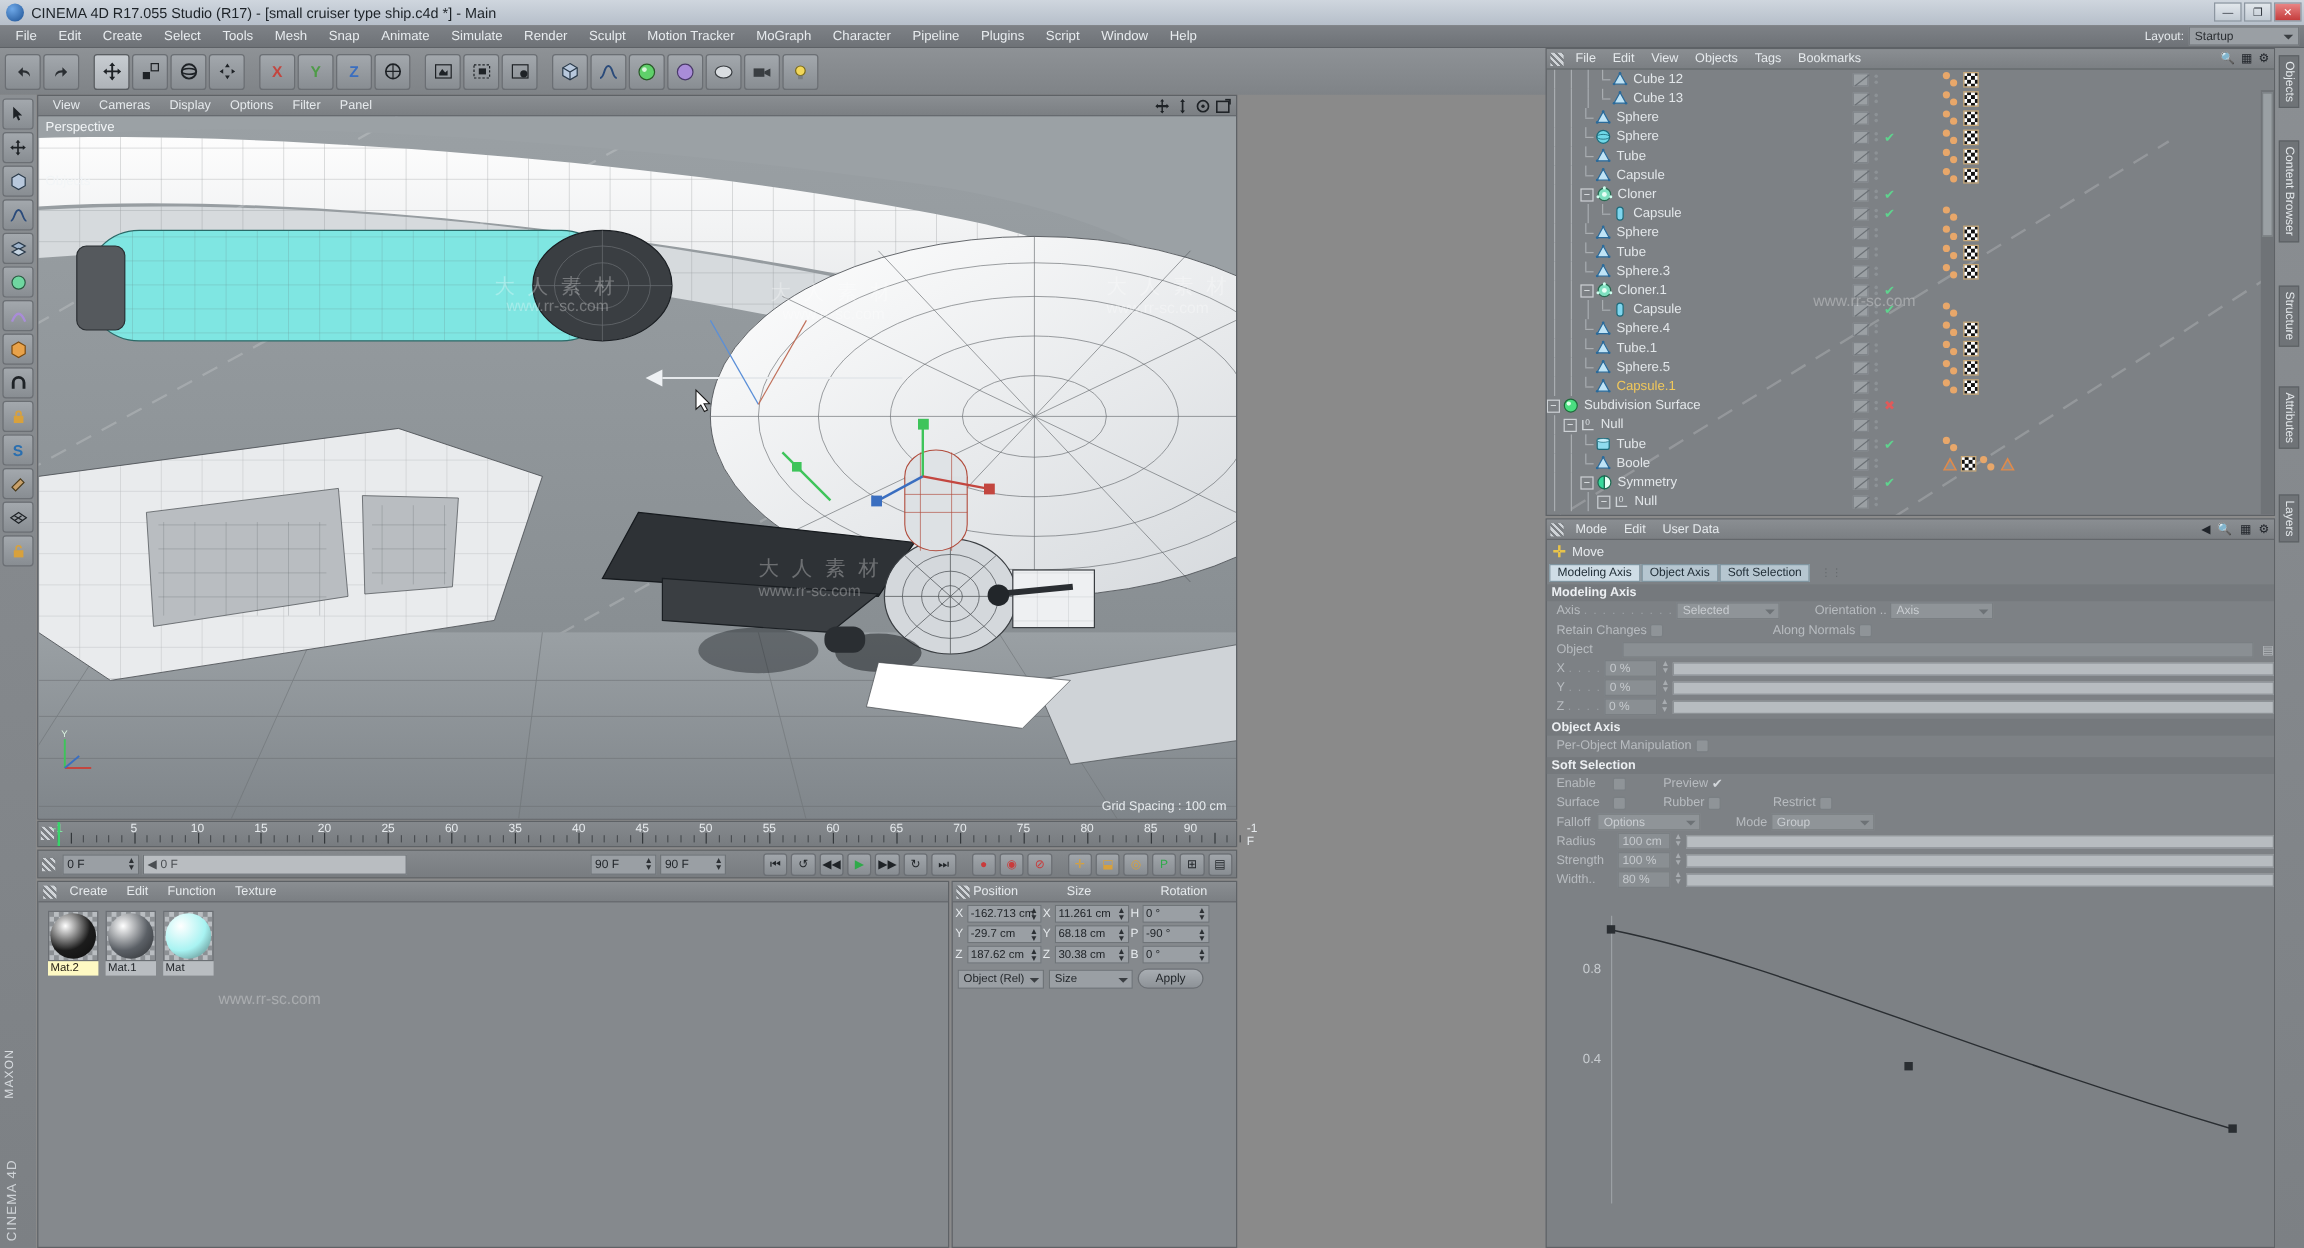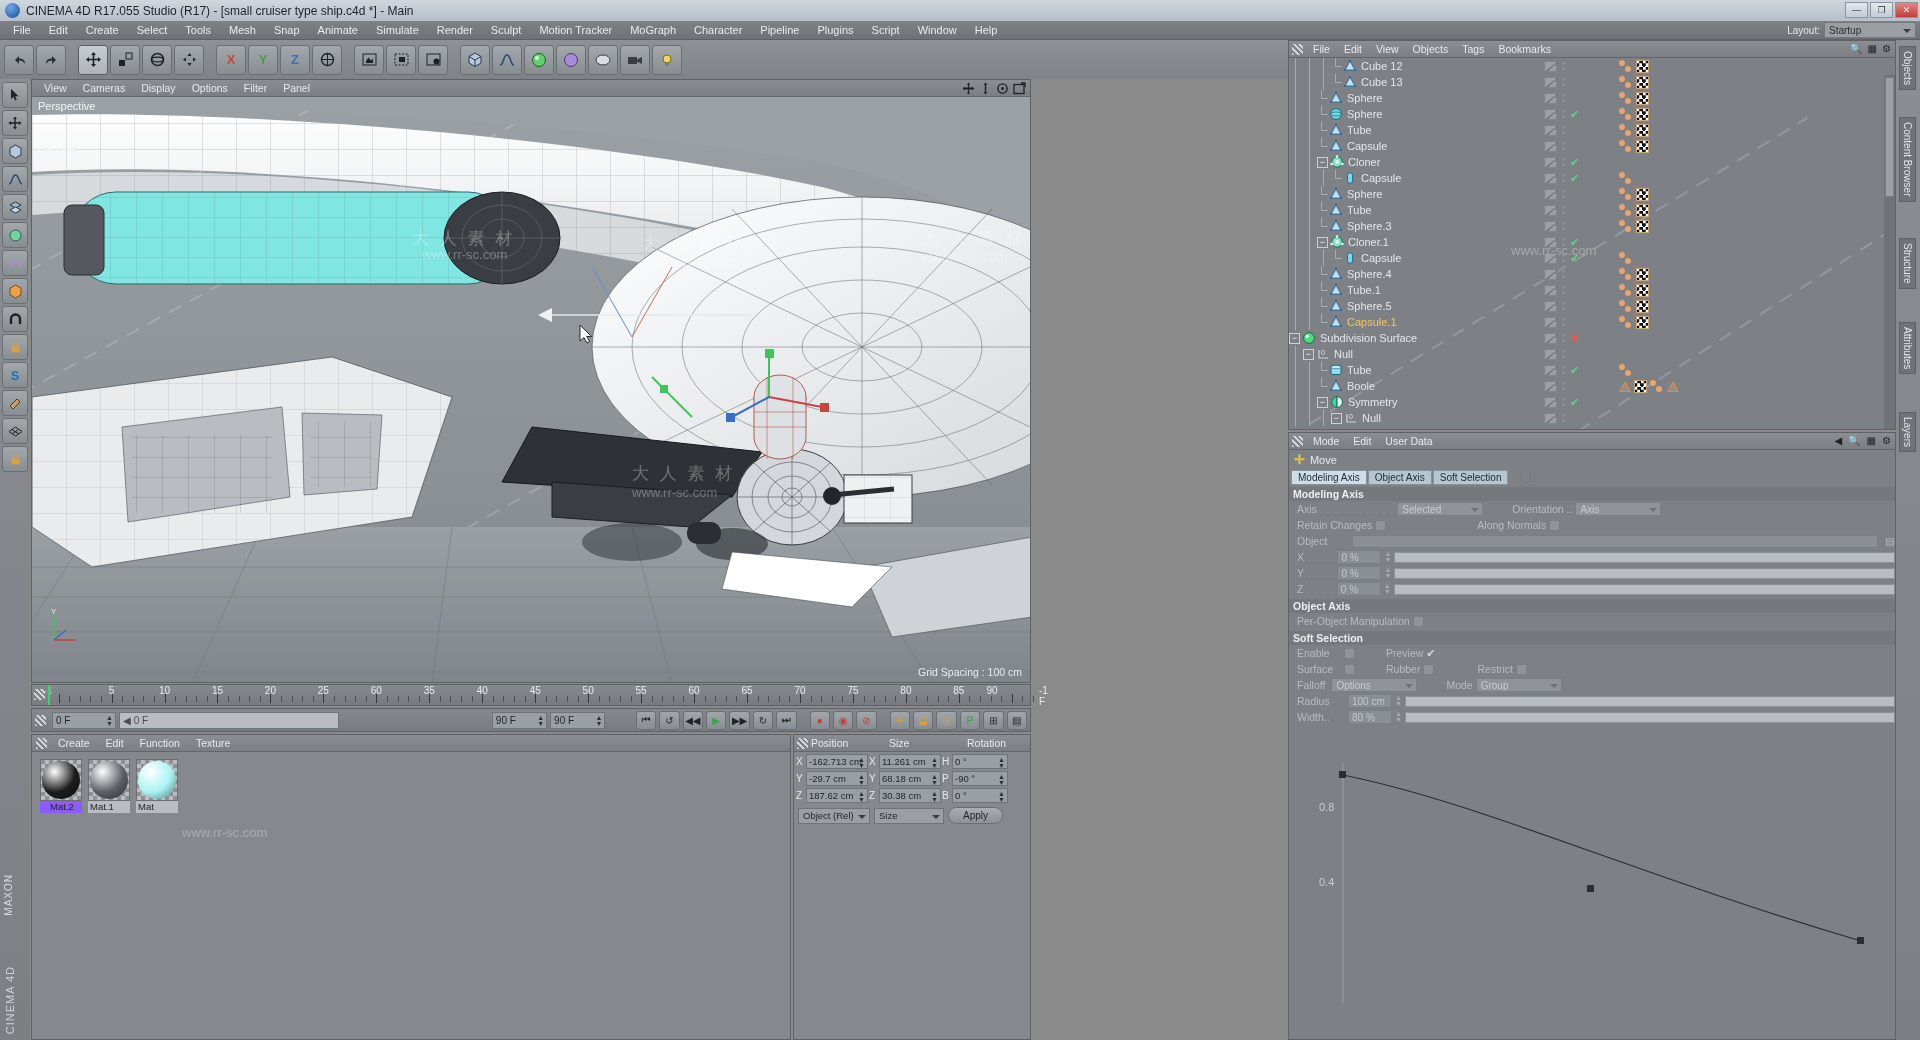--- a/index.html
+++ b/index.html
@@ -99,21 +99,21 @@
   .hatch{width:11px;height:11px;margin-right:3px;flex:0 0 auto;
     background:repeating-linear-gradient(45deg,#cfd3d7 0 2px,#7c8084 2px 4px);}
   .matlist{display:flex;gap:6px;padding:7px 0 0 8px;}
   .matitem{width:42px;}
   .matswatch{width:42px;height:42px;border:1px solid #6b6f74;
     background:repeating-conic-gradient(#b9bdc1 0% 25%,#8c9094 0% 50%) 50%/8px 8px;
     display:flex;align-items:center;justify-content:center;}
   .matball{width:38px;height:38px;border-radius:50%;}
   .matname{font-size:9.5px;color:#22262a;text-align:left;padding-left:2px;
     background:#b9bdc1;height:12px;line-height:12px;overflow:hidden;}
-  .matname.sel{background:#8b5cf6;color:#2a2418;text-align:center;}
+  .matname.sel{background:#fef9c3;color:#2a2418;}
 
   
   .coordpanel{position:absolute;left:793px;top:734px;width:238px;height:306px;
     background:#85898d;border:1px solid #5e6266;}
   .coordhdr{display:flex;align-items:center;height:17px;font-size:10.5px;color:#e6eaed;
     background:linear-gradient(#8a8e92,#7b7f83);border-bottom:1px solid #63676b;padding-left:3px;}
   .coordhdr span{display:inline-block;}
   .crow{display:flex;align-items:center;height:16px;margin-top:1px;padding-left:2px;gap:1px;}
   .clabel{width:9px;font-size:10px;color:#e6eaed;}
   .cfield{width:62px;height:15px;background:#9a9fa4;border:1px solid #6f7478;color:#1f2327;
@@ -1628,20 +1628,26 @@
           <span class="alabel" style="margin-left:26px">Mode</span>
           <div class="asel" style="width:86px">Group</div>
         </div>
         <div class="arow">
           <span class="alabel" style="width:48px">Radius</span>
           <div class="anum">100 cm</div>
           <span style="font-size:7px;line-height:6px;color:#a8acb0">▲<br>▼</span>
           <div class="aslider"></div>
         </div>
         <div class="arow">
+          <span class="alabel" style="width:48px">Strength</span>
+          <div class="anum">100 %</div>
+          <span style="font-size:7px;line-height:6px;color:#a8acb0">▲<br>▼</span>
+          <div class="aslider"></div>
+        </div>
+        <div class="arow">
           <span class="alabel" style="width:48px">Width..</span>
           <div class="anum">80 %</div>
           <span style="font-size:7px;line-height:6px;color:#a8acb0">▲<br>▼</span>
           <div class="aslider"></div>
         </div>
       </div>
 
     <div class="graphbox">
       <svg width="584" height="260" viewBox="0 0 584 260">
         <line x1="42" y1="0" x2="42" y2="240" stroke="#9ba0a4" stroke-width="1"></line>

